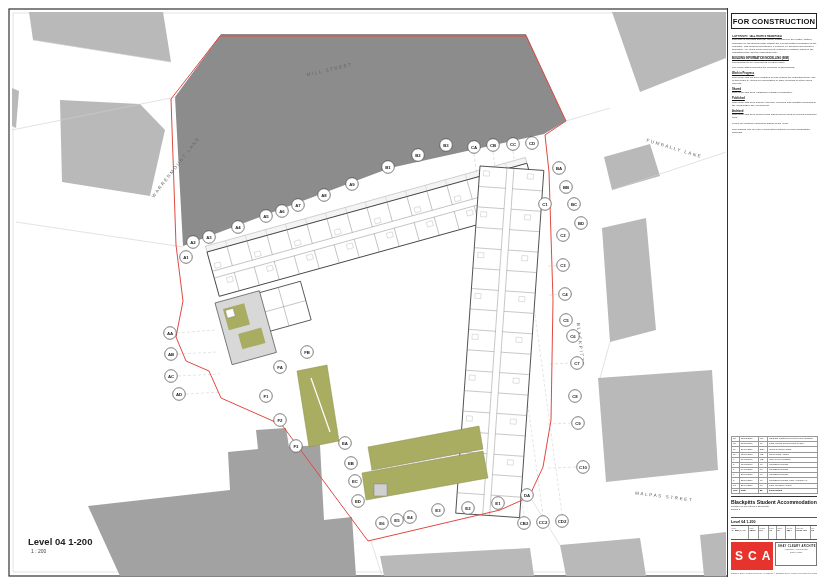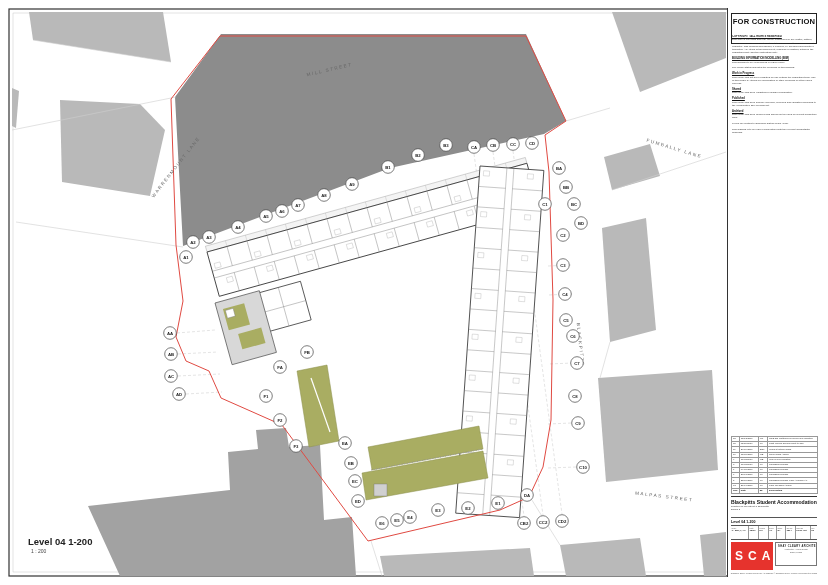--- a/index.html
+++ b/index.html
@@ -3,21 +3,21 @@
 <meta charset="utf-8">
 <style>
   html,body{margin:0;padding:0;background:#e9e9e9;}
   *{box-sizing:border-box;font-family:"Liberation Sans",sans-serif;}
   .sheet{position:relative;width:828px;height:585px;background:#ffffff;overflow:hidden;}
   svg text{font-family:"Liberation Sans",sans-serif;}
 
   
   .panel{position:absolute;left:727px;top:8px;width:93px;height:569px;background:#ffffff;
          border-left:1px solid #333;}
-  .stamp{position:absolute;top:5px;left:3px;right:3px;height:31px;border:1px solid #222;
+  .stamp{position:absolute;top:5px;left:3px;right:3px;height:16px;border:1px solid #222;
          font-size:7.6px;font-weight:bold;text-align:center;line-height:15px;color:#111;
          letter-spacing:.2px;white-space:nowrap;overflow:hidden;}
   .notes{position:absolute;top:27px;left:4px;right:3px;height:396px;overflow:hidden;color:#333;}
   .note{margin-bottom:2.6px;}
   .note-h{font-size:2.7px;font-weight:bold;text-decoration:underline;line-height:1.25;color:#111;}
   .note-b{font-size:2.5px;line-height:1.3;}
   .rev{position:absolute;top:428px;left:3px;right:3px;height:58px;border-collapse:collapse;
        width:87px;table-layout:fixed;overflow:hidden;}
   .rev td{border:0.25px solid #999;font-size:2.4px;line-height:1.6;padding:0 1px;color:#333;
           white-space:nowrap;overflow:hidden;}

